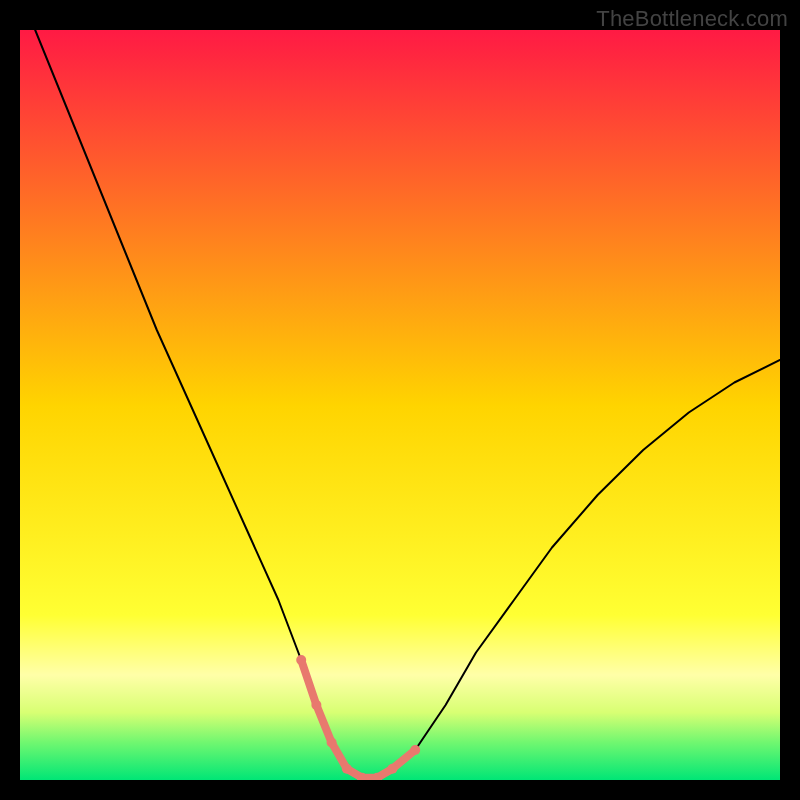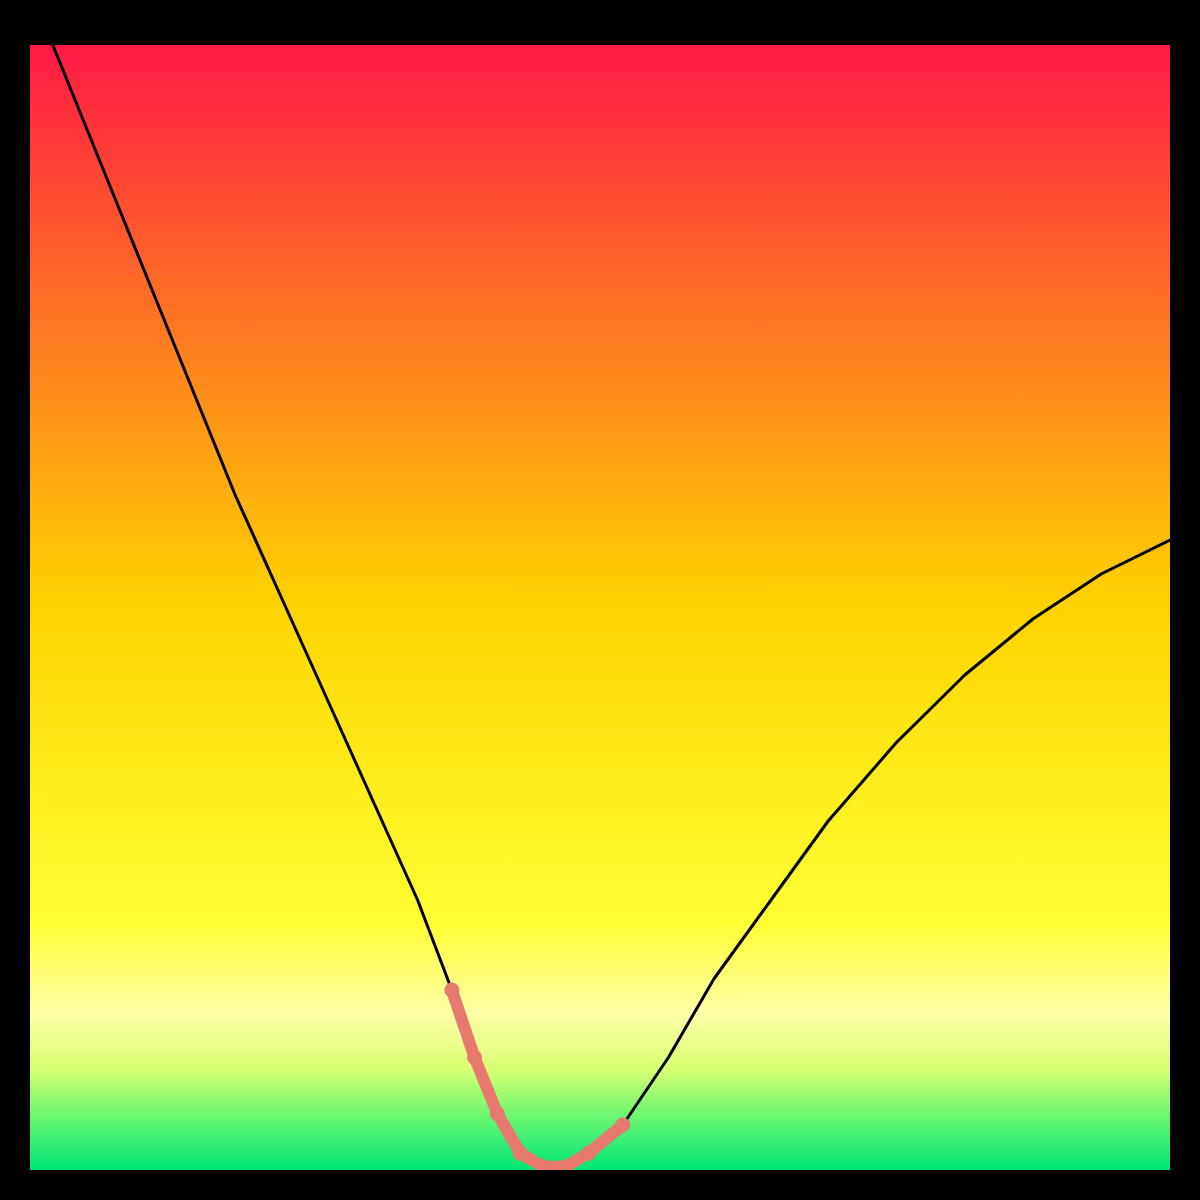--- a/index.html
+++ b/index.html
@@ -35,20 +35,21 @@
     height: 750px;
   }
   svg {
     display: block;
   }
 </style>
 </head>
 <body>
 
 <div class="frame">
+  <div class="watermark">TheBottleneck.com</div>
   <div class="plot">
     <svg id="svg" width="760" height="750" viewBox="0 0 760 750">
         <defs>
           <linearGradient id="bg-grad" x1="0" y1="0" x2="0" y2="1">
             <stop offset="0%" stop-color="#ff1a44"></stop>
             <stop offset="50%" stop-color="#ffd400"></stop>
             <stop offset="78%" stop-color="#ffff33"></stop>
             <stop offset="86%" stop-color="#ffffa8"></stop>
             <stop offset="91%" stop-color="#d8ff73"></stop>
             <stop offset="95%" stop-color="#70f770"></stop>

